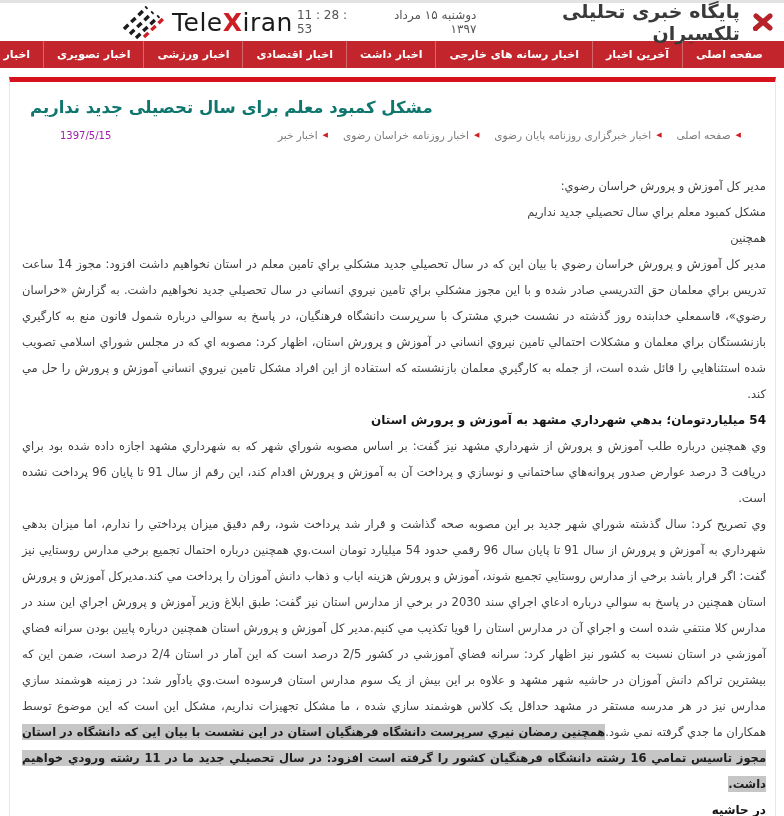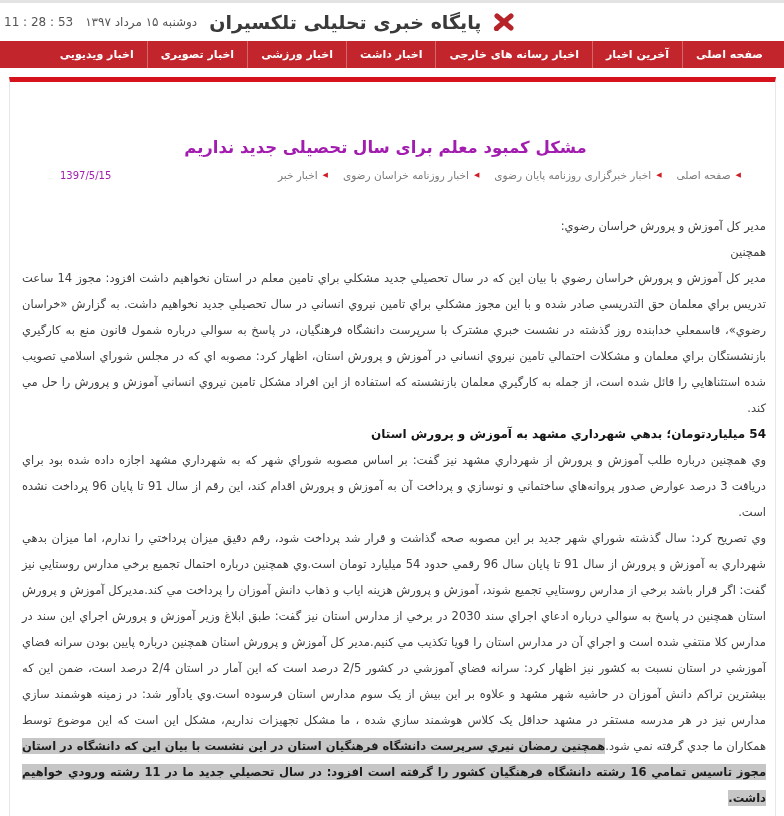--- a/index.html
+++ b/index.html
@@ -23,22 +23,22 @@
   .nav { background:#c2262c; height:27px; display:flex; direction:rtl;
          align-items:stretch; padding:0 8px; }
   .nav-item { display:flex; align-items:center; padding:0 13px; color:#fff;
               font-size:11px; font-weight:bold; white-space:nowrap; cursor:pointer; }
   .nav-item:not(:last-child) { border-left:1px solid rgba(255,255,255,.3); }
 
   
   .content { margin:9px 8px 0 9px; background:#fff; min-height:790px;
              border:1px solid #e7e7e7; border-top:5px solid #d6131c; }
   .article-head { padding:16px 34px 6px 20px; }
-  .article-title { direction:rtl; text-align:center; font-size:16.5px; font-weight:bold;
-                   color:#a21caf;margin-top:40px; }
+  .article-title { direction:rtl; text-align:left; font-size:16.5px; font-weight:bold;
+                   color:#0f766e; }
   .meta-row { display:flex; direction:rtl; justify-content:space-between; align-items:center;
               margin-top:12px; }
   .breadcrumb { display:flex; direction:rtl; align-items:center; gap:15px;
                 font-size:10.5px; color:#7a7a7a; }
   .crumb { display:flex; align-items:center; gap:5px; cursor:pointer; }
   .crumb-arrow { color:#cf1d24; font-size:7px; line-height:1; }
   .article-date { direction:ltr; font-size:10px; color:#a21caf; padding-left:30px; }
 
   
   .article-body { direction:rtl; text-align:justify; padding:0 9px 20px 12px;
@@ -47,20 +47,33 @@
   .article-body p { margin:0; }
   .section-heading { font-weight:bold; color:#151515; font-size:12px; text-align:right; }
   .hl { background:#c6c6c6; font-weight:bold; color:#1d1d1d; padding:1px 0; }
 </style>
 </head>
 <body>
 
 <div class="top-line"></div>
 
 <div class="top-header">
+  <div class="logo">
+    <span style="display:flex;align-items:center;">
+      <svg width="46" height="34" viewBox="0 0 46 34">
+        <g stroke="#1b1b1b" stroke-width="3.4" stroke-dasharray="6 4" fill="none">
+          <line x1="4" y1="24" x2="27" y2="2"></line>
+          <line x1="10" y1="29" x2="33" y2="7"></line>
+          <line x1="16" y1="33" x2="39" y2="11"></line>
+        </g>
+        <line x1="24" y1="32" x2="44" y2="13" stroke="#cf1d24" stroke-width="3.4" stroke-dasharray="6 4" fill="none"></line>
+      </svg>
+    </span>
+    <span class="logo-text"><span>Tele</span><span class="logo-x">X</span><span>iran</span></span>
+  </div>
 
   <div class="header-info">
     <span class="xmark">
       <svg width="22" height="20" viewBox="0 0 22 20">
         <g stroke="#b6242a" stroke-width="5" stroke-linecap="round">
           <line x1="4" y1="4" x2="18" y2="16"></line>
           <line x1="18" y1="4" x2="4" y2="16"></line>
         </g>
         <circle cx="3.5" cy="16.5" r="2.6" fill="#b6242a"></circle>
       </svg>
@@ -69,20 +82,21 @@
     <span class="h-date">دوشنبه ۱۵ مرداد ۱۳۹۷</span>
     <span class="h-time">11 : 28 : 53</span>
   </div>
 </div>
 
 <div class="nav">
   <span class="nav-item">صفحه اصلی</span>
   <span class="nav-item">آخرین اخبار</span>
   <span class="nav-item">اخبار رسانه های خارجی</span>
   <span class="nav-item">اخبار داشت</span>
+  <span class="nav-item">اخبار اقتصادی</span>
   <span class="nav-item">اخبار ورزشی</span>
   <span class="nav-item">اخبار تصویری</span>
   <span class="nav-item">اخبار ویدیویی</span>
 
 </div>
 
 <div class="content">
 
   <div class="article-head">
     <div class="article-title">مشکل کمبود معلم برای سال تحصیلی جدید نداریم</div>
@@ -104,20 +118,21 @@
           <span class="crumb-arrow">◀</span>
           <span>اخبار خبر</span>
         </span>
       </div>
       <div class="article-date">1397/5/15</div>
     </div>
   </div>
 
   <div class="article-body">
     <div class="intro-line">مدیر کل آموزش و پرورش خراسان رضوي:</div>
+    <div class="intro-line">مشکل کمبود معلم براي سال تحصیلي جدید نداریم</div>
     <div class="intro-line">همچنین</div>
 
     <p>مدیر کل آموزش و پرورش خراسان رضوي با بیان این که در سال تحصیلي جدید مشکلي براي تامین معلم در استان نخواهیم داشت افزود: مجوز 14 ساعت تدریس براي معلمان حق التدریسي صادر شده و با این مجوز مشکلي براي تامین نیروي انساني در سال تحصیلي جدید نخواهیم داشت. به گزارش «خراسان رضوي»، قاسمعلي خدابنده روز گذشته در نشست خبري مشترک با سرپرست دانشگاه فرهنگیان، در پاسخ به سوالي  درباره شمول قانون منع به کارگیري بازنشستگان براي معلمان و مشکلات احتمالي تامین نیروي انساني در آموزش و پرورش استان، اظهار کرد: مصوبه اي که در مجلس شوراي اسلامي تصویب شده استثناهایي را قائل شده است، از جمله به کارگیري معلمان بازنشسته که استفاده از این افراد مشکل تامین نیروي انساني آموزش و پرورش را حل مي کند.</p>
 
     <div class="section-heading">54 میلیاردتومان؛ بدهي شهرداري مشهد به آموزش و پرورش استان</div>
 
     <p>وي همچنین درباره طلب آموزش و پرورش از شهرداري مشهد نیز گفت: بر اساس مصوبه  شوراي شهر که به شهرداري مشهد اجازه داده شده بود براي دریافت 3 درصد عوارض صدور پروانه‌هاي ساختماني و نوسازي و پرداخت آن به آموزش و پرورش اقدام کند، این رقم از سال 91 تا پایان 96  پرداخت نشده است.</p>
 
     <p><span>وي تصریح کرد: سال گذشته شوراي شهر جدید  بر این مصوبه صحه گذاشت و قرار شد پرداخت شود، رقم دقیق میزان پرداختي را ندارم، اما میزان بدهي شهرداري به آموزش و پرورش از سال 91 تا پایان سال 96 رقمي حدود 54 میلیارد تومان است.وي همچنین درباره احتمال تجمیع برخي مدارس روستایي نیز گفت: اگر قرار باشد برخي از مدارس روستایي تجمیع شوند، آموزش و پرورش هزینه ایاب و ذهاب دانش آموزان را پرداخت مي کند.مدیرکل آموزش و پرورش استان همچنین در پاسخ به سوالي درباره ادعاي اجراي سند 2030 در برخي از مدارس استان نیز گفت: طبق ابلاغ وزیر آموزش و پرورش اجراي این سند در مدارس کلا منتفي شده است و اجراي آن در مدارس استان را قویا تکذیب مي کنیم.مدیر کل آموزش و پرورش استان همچنین درباره پایین بودن سرانه فضاي آموزشي در استان نسبت به کشور نیز اظهار کرد: سرانه فضاي آموزشي در کشور 2/5 درصد است که این آمار در استان 2/4 درصد است، ضمن این که بیشترین تراکم دانش آموزان در حاشیه شهر مشهد و علاوه بر این بیش از یک سوم مدارس استان فرسوده است.وي یادآور شد: در زمینه هوشمند سازي مدارس نیز در هر مدرسه مستقر در مشهد حداقل یک کلاس هوشمند سازي شده ، ما مشکل تجهیزات نداریم، مشکل این است که این موضوع توسط همکاران ما جدي گرفته نمي شود.</span><span class="hl">همچنین رمضان نیري سرپرست دانشگاه فرهنگیان استان در این نشست با بیان این که دانشگاه در استان  مجوز تاسیس تمامي 16 رشته دانشگاه فرهنگیان کشور را گرفته است افزود: در سال تحصیلي جدید ما در 11 رشته ورودي خواهیم داشت.</span></p>
 

